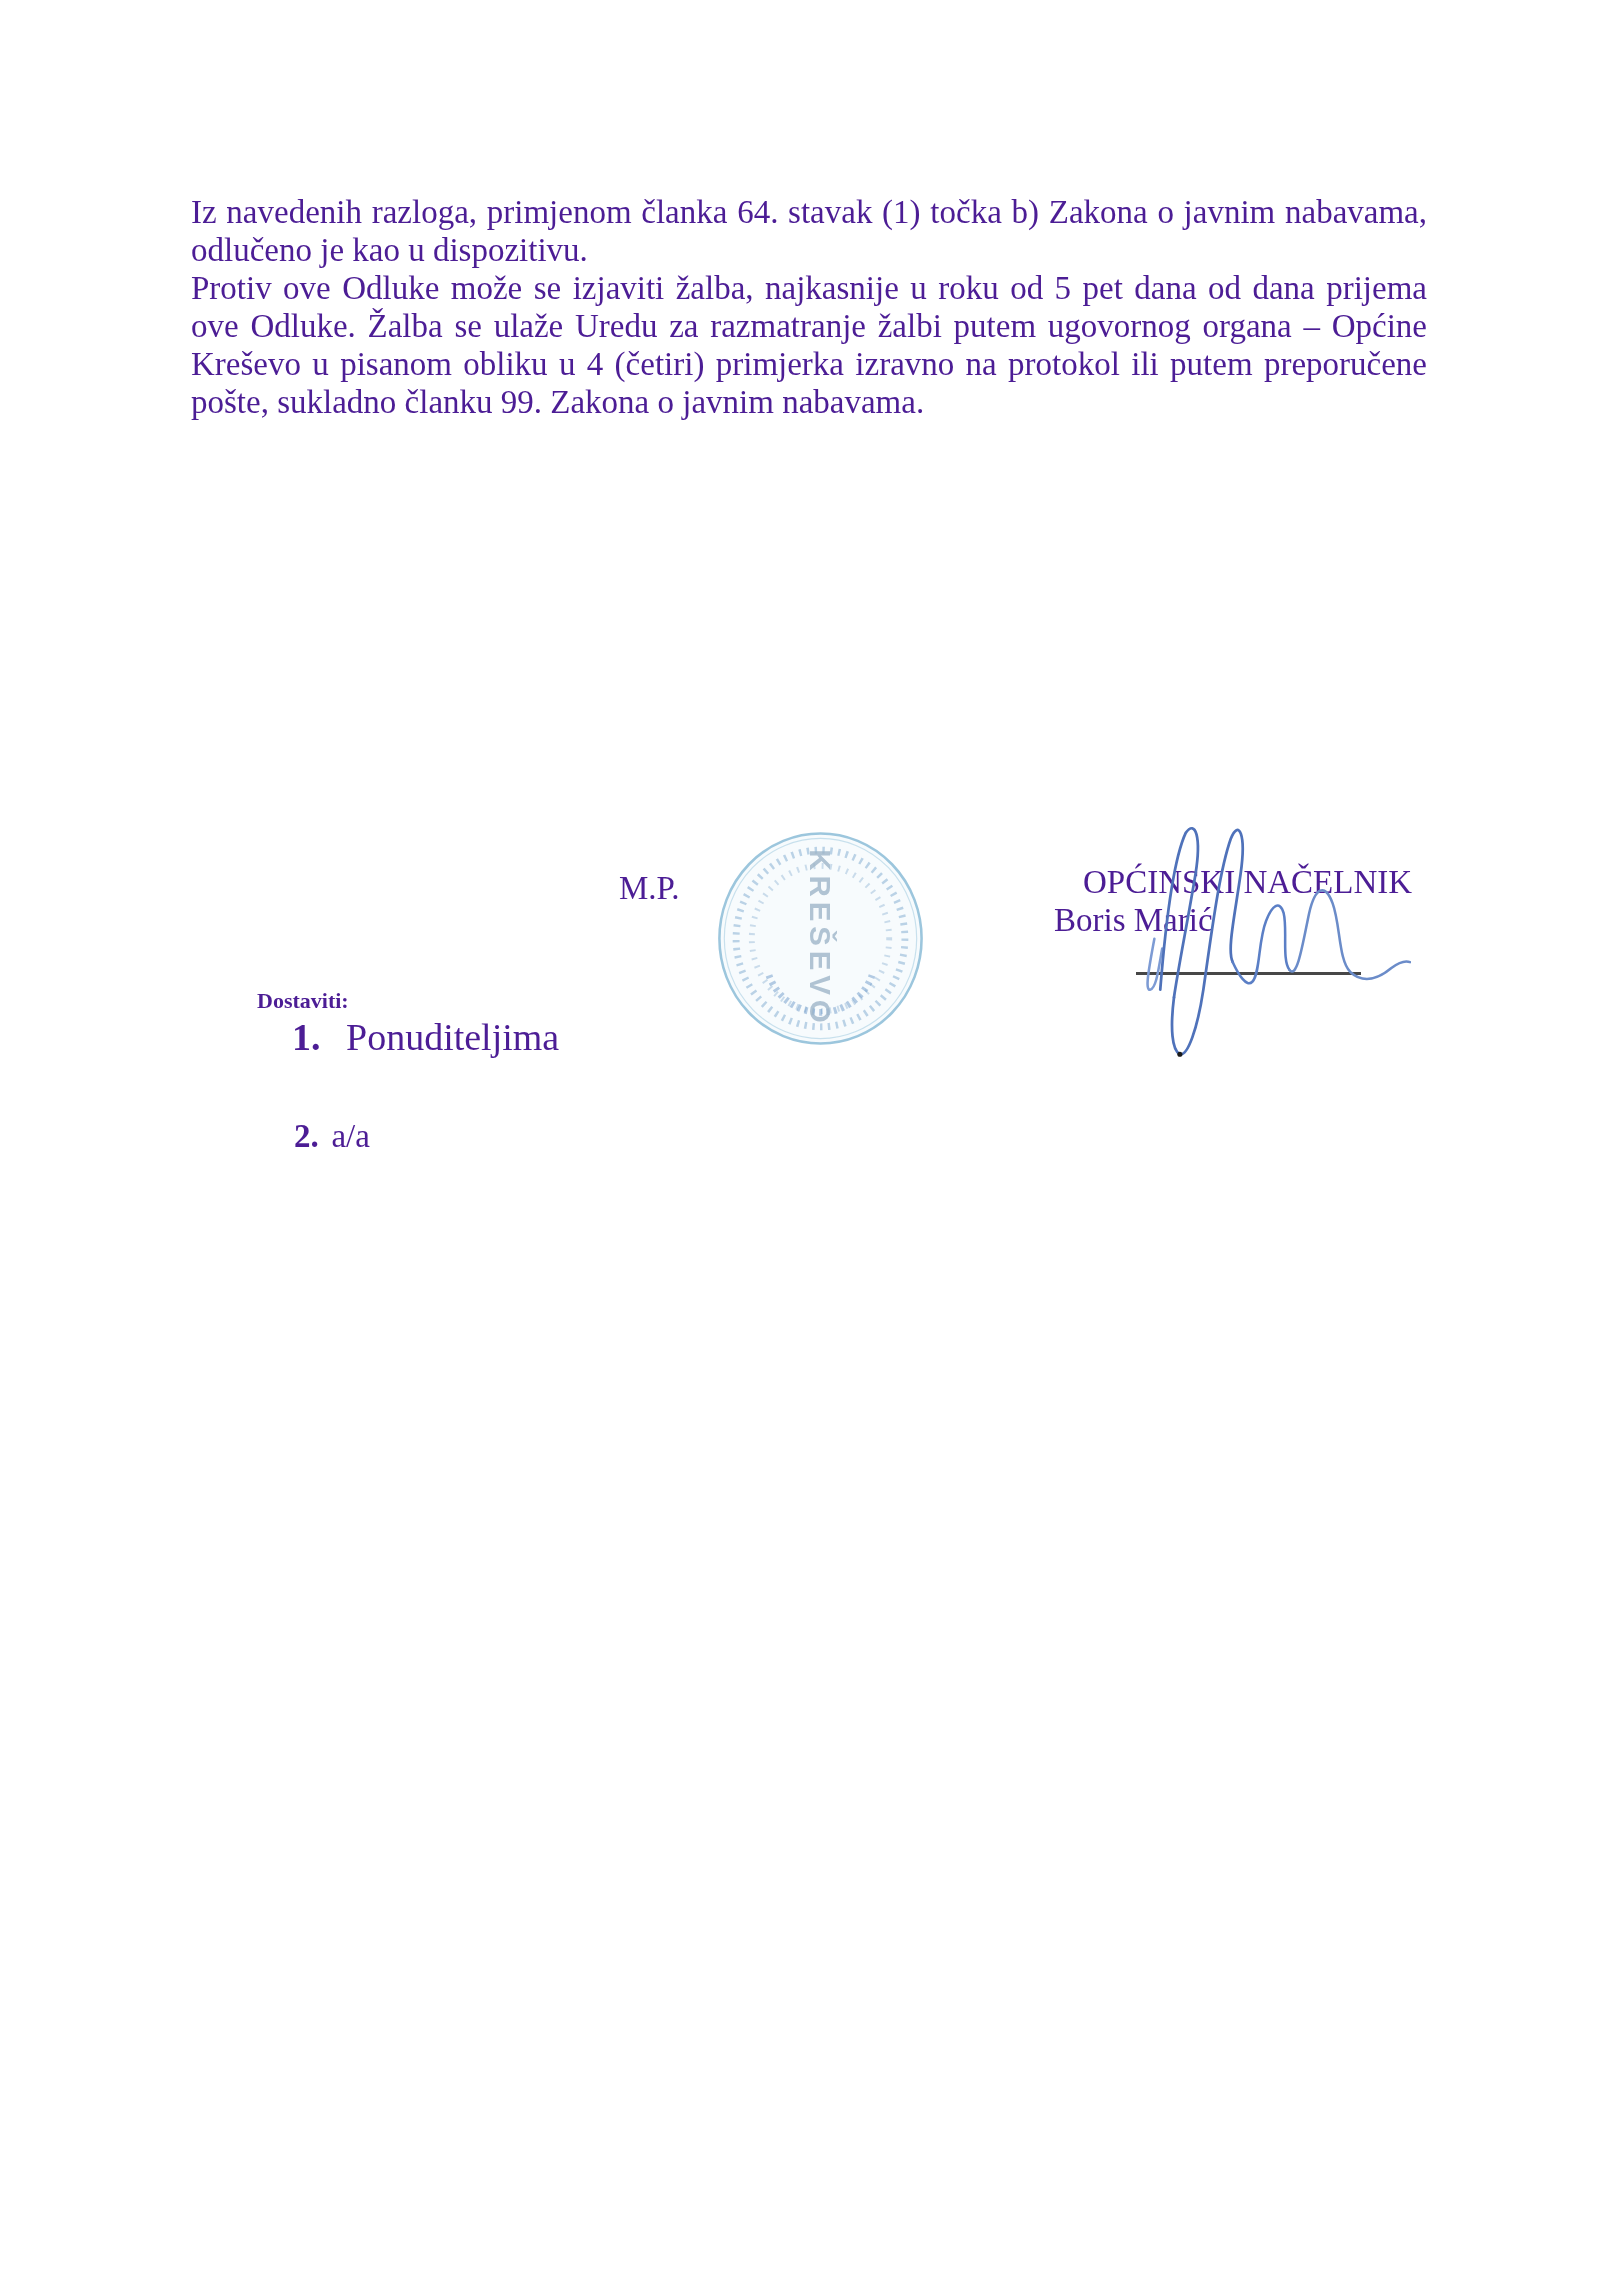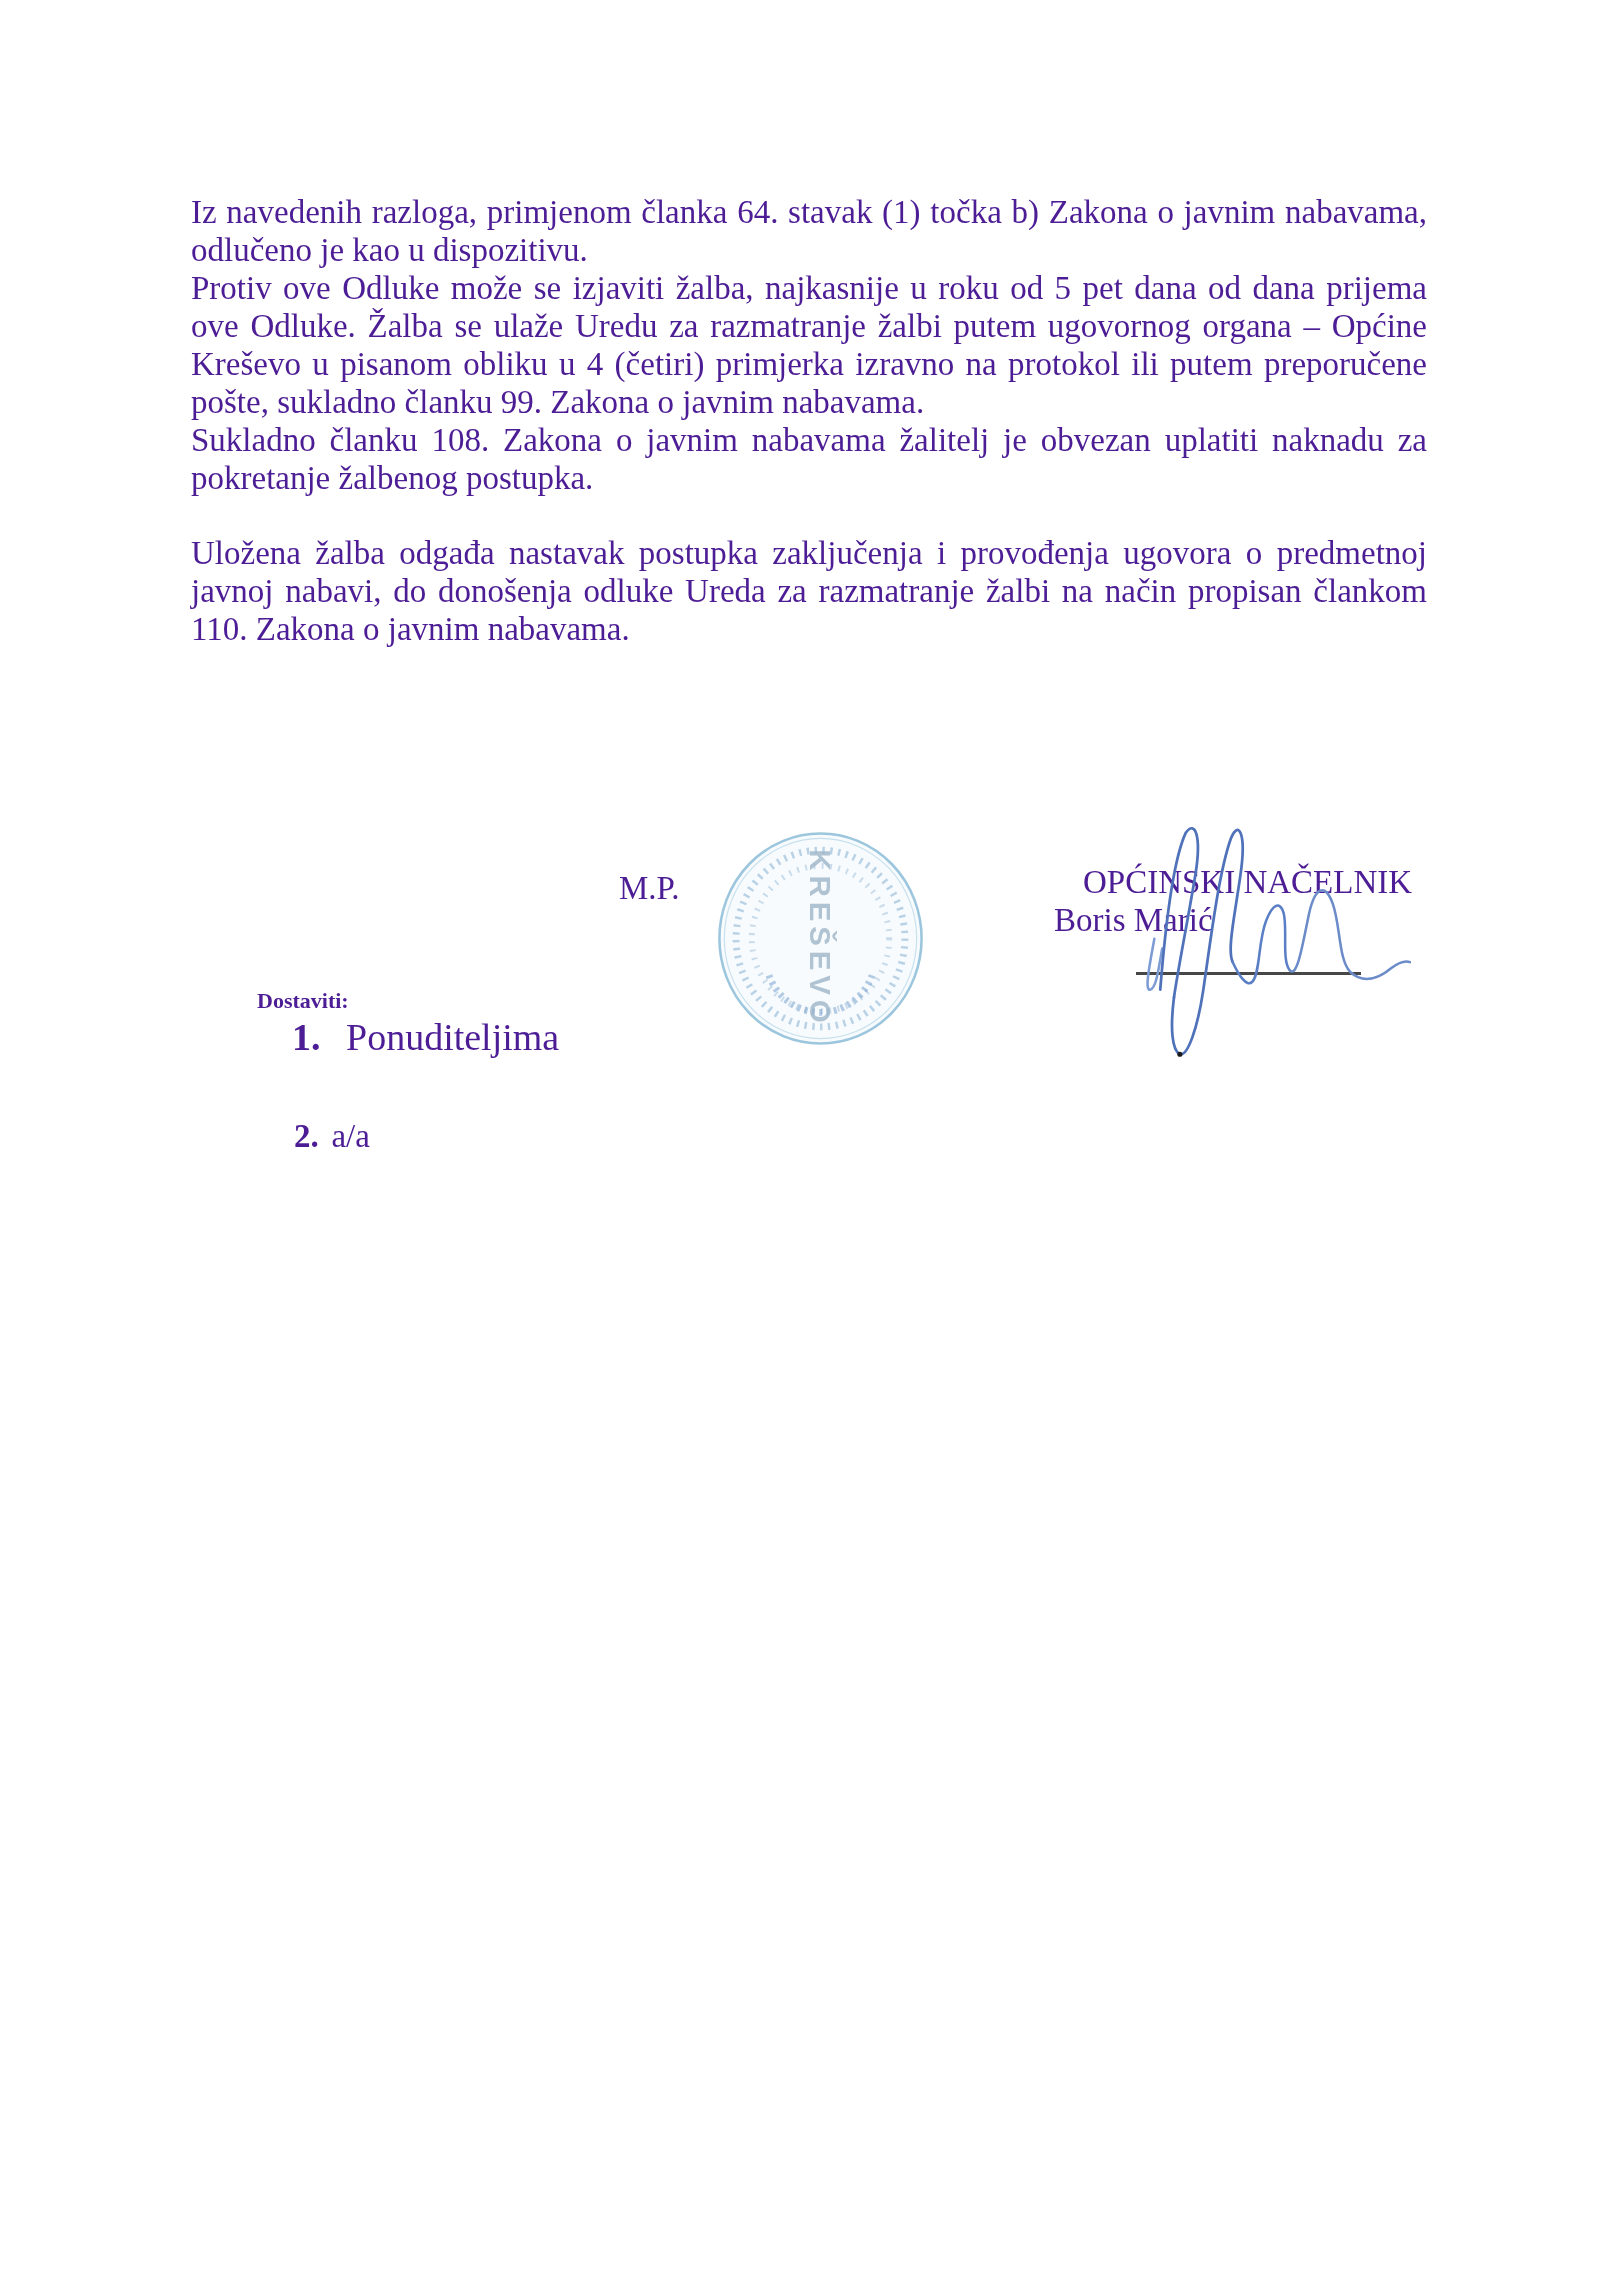--- a/index.html
+++ b/index.html
@@ -105,22 +105,20 @@
   .dist-item-2 .dist-num { margin-right: 12.7px; }
 </style>
 </head>
 <body>
 
 <div class="page">
 
   <div class="body-text">
     <p>Iz navedenih razloga, primjenom članka 64. stavak (1) točka b) Zakona o javnim nabavama, odlučeno je kao u dispozitivu.</p>
     <p>Protiv ove Odluke može se izjaviti žalba, najkasnije u roku od 5 pet dana od dana prijema ove Odluke. Žalba se ulaže Uredu za razmatranje žalbi putem ugovornog organa – Općine Kreševo u pisanom obliku u 4 (četiri) primjerka izravno na protokol ili putem preporučene pošte, sukladno članku 99. Zakona o javnim nabavama.</p>
-    <p>Sukladno članku 108. Zakona o javnim nabavama žalitelj je obvezan uplatiti naknadu za pokretanje žalbenog postupka.</p>
-    <p class="para-spaced">Uložena žalba odgađa nastavak postupka zaključenja i provođenja ugovora o predmetnoj javnoj nabavi, do donošenja odluke Ureda za razmatranje žalbi na način propisan člankom 110. Zakona o javnim nabavama.</p>
   </div>
 
   <span class="mp-label">M.P.</span>
 
   <svg class="stamp" viewBox="0 0 215 221">
     <ellipse cx="107.5" cy="110.5" rx="103" ry="107" fill="#f7fbfd" stroke="#9cc6dd" stroke-width="2.6"></ellipse>
     <ellipse cx="107.5" cy="110.5" rx="98" ry="102" fill="none" stroke="#bcd9e8" stroke-width="1.2" opacity="0.8"></ellipse>
     <ellipse cx="107.5" cy="110.5" rx="86" ry="90" fill="none" stroke="#6f9fca" stroke-width="7" stroke-dasharray="2.5 5.5" opacity="0.45"></ellipse>
     <ellipse cx="107.5" cy="110.5" rx="70" ry="74" fill="none" stroke="#7fa9ce" stroke-width="6" stroke-dasharray="2 6.5" opacity="0.38"></ellipse>
     <path d="M 55 148 A 56 58 0 0 0 160 148" fill="none" stroke="#5d8fc4" stroke-width="7" stroke-dasharray="3 4.5" opacity="0.45"></path>

